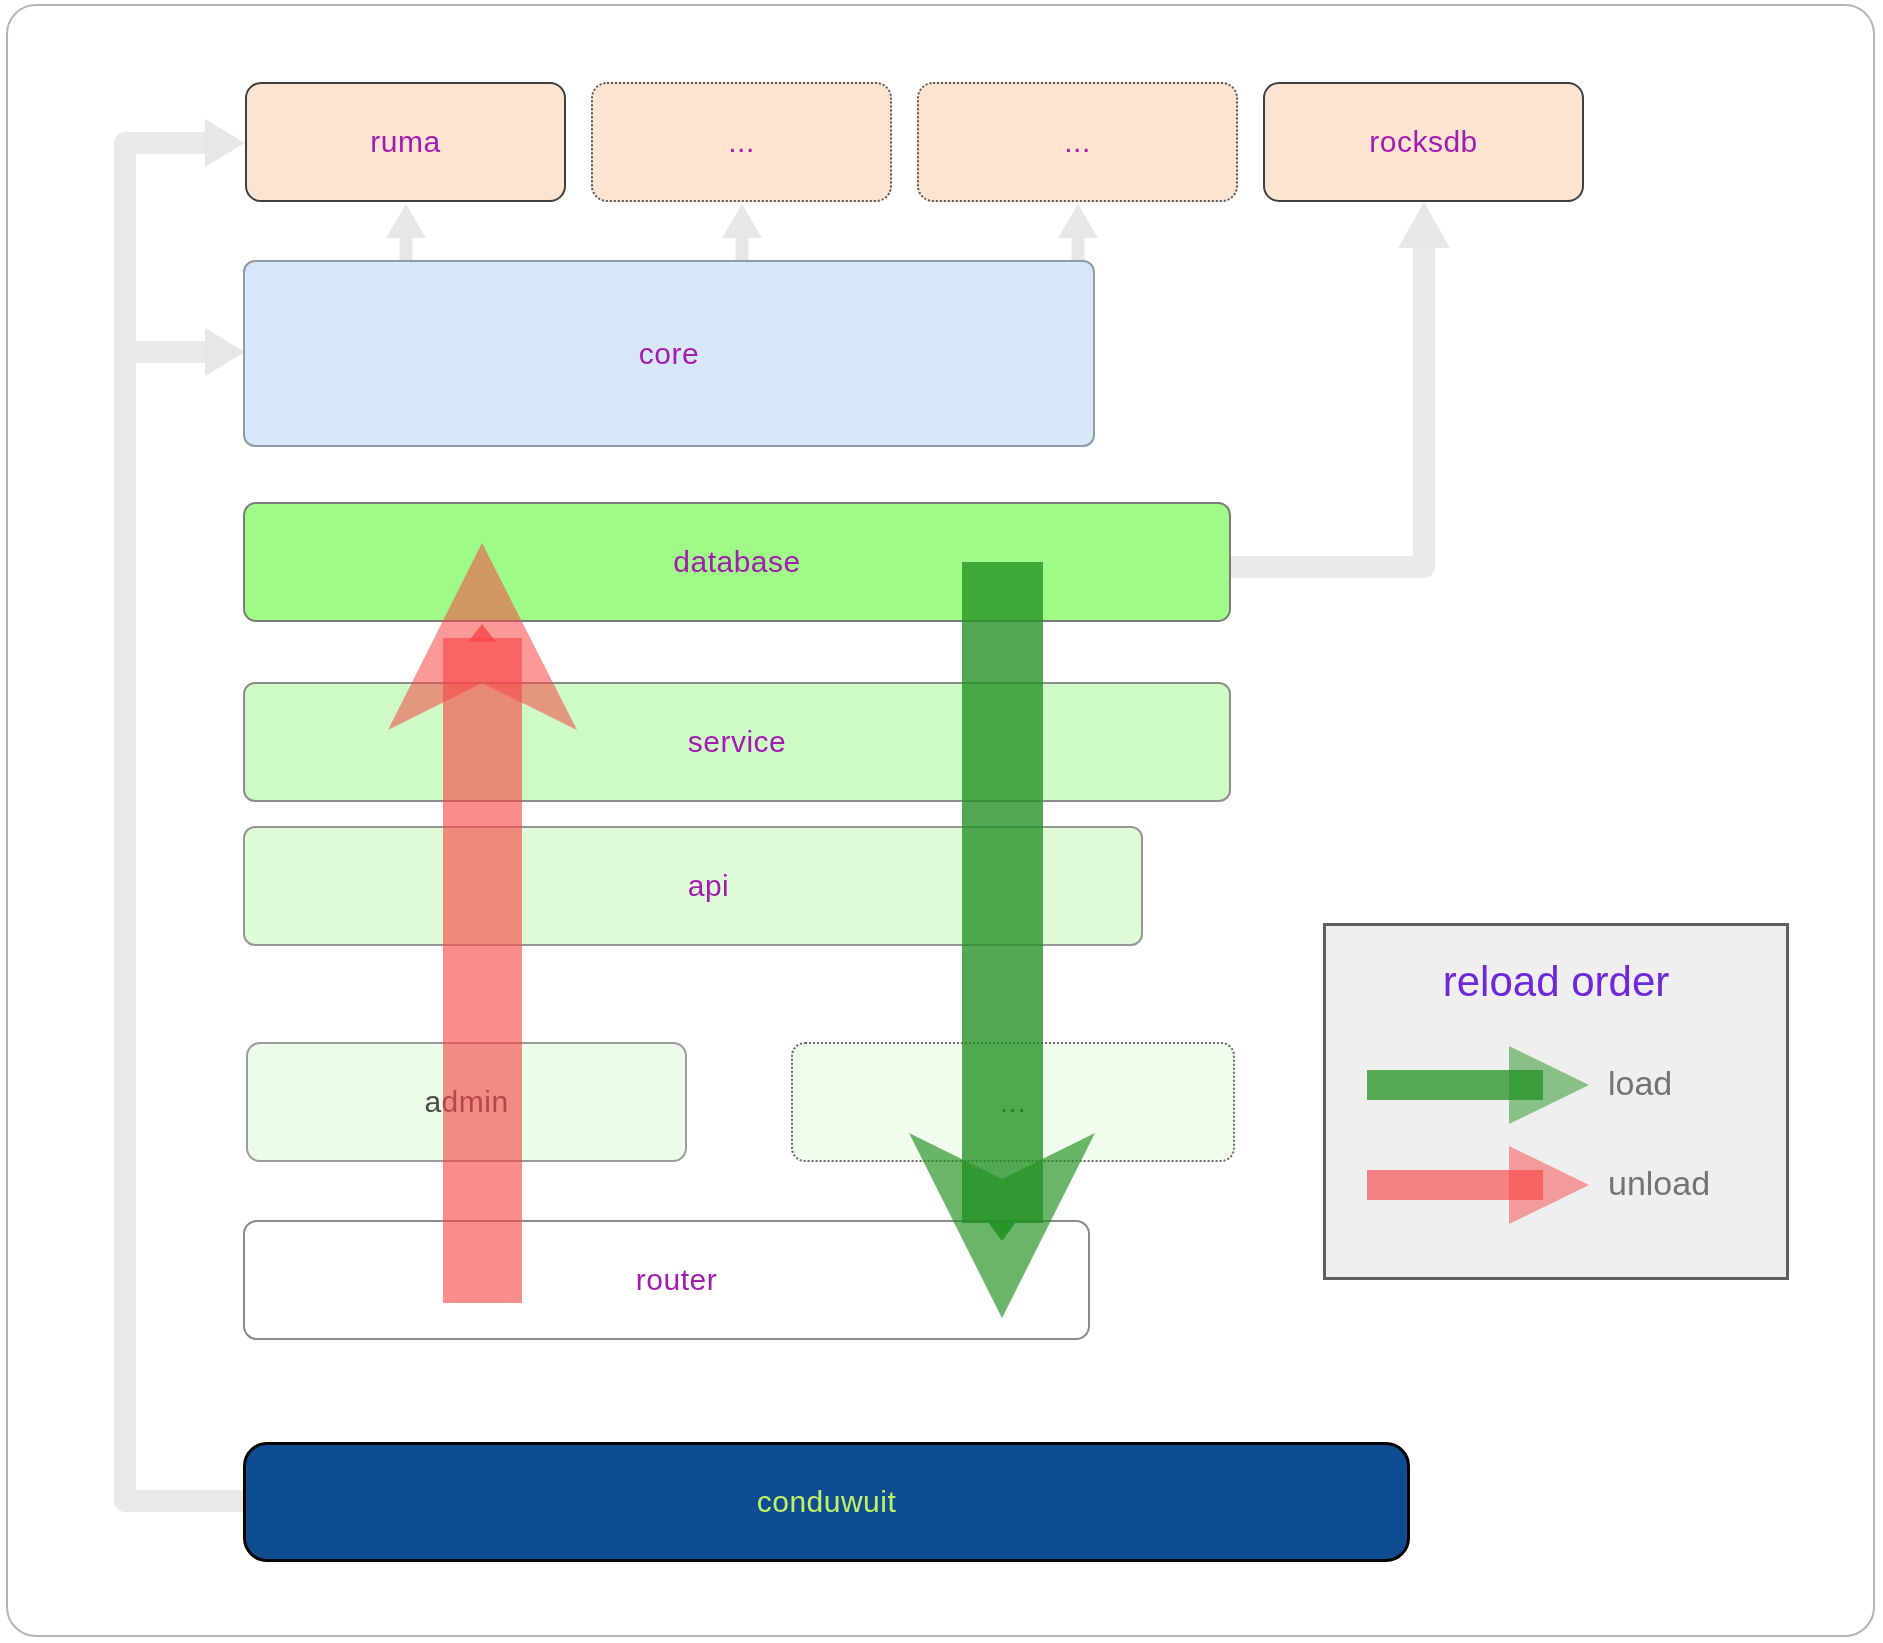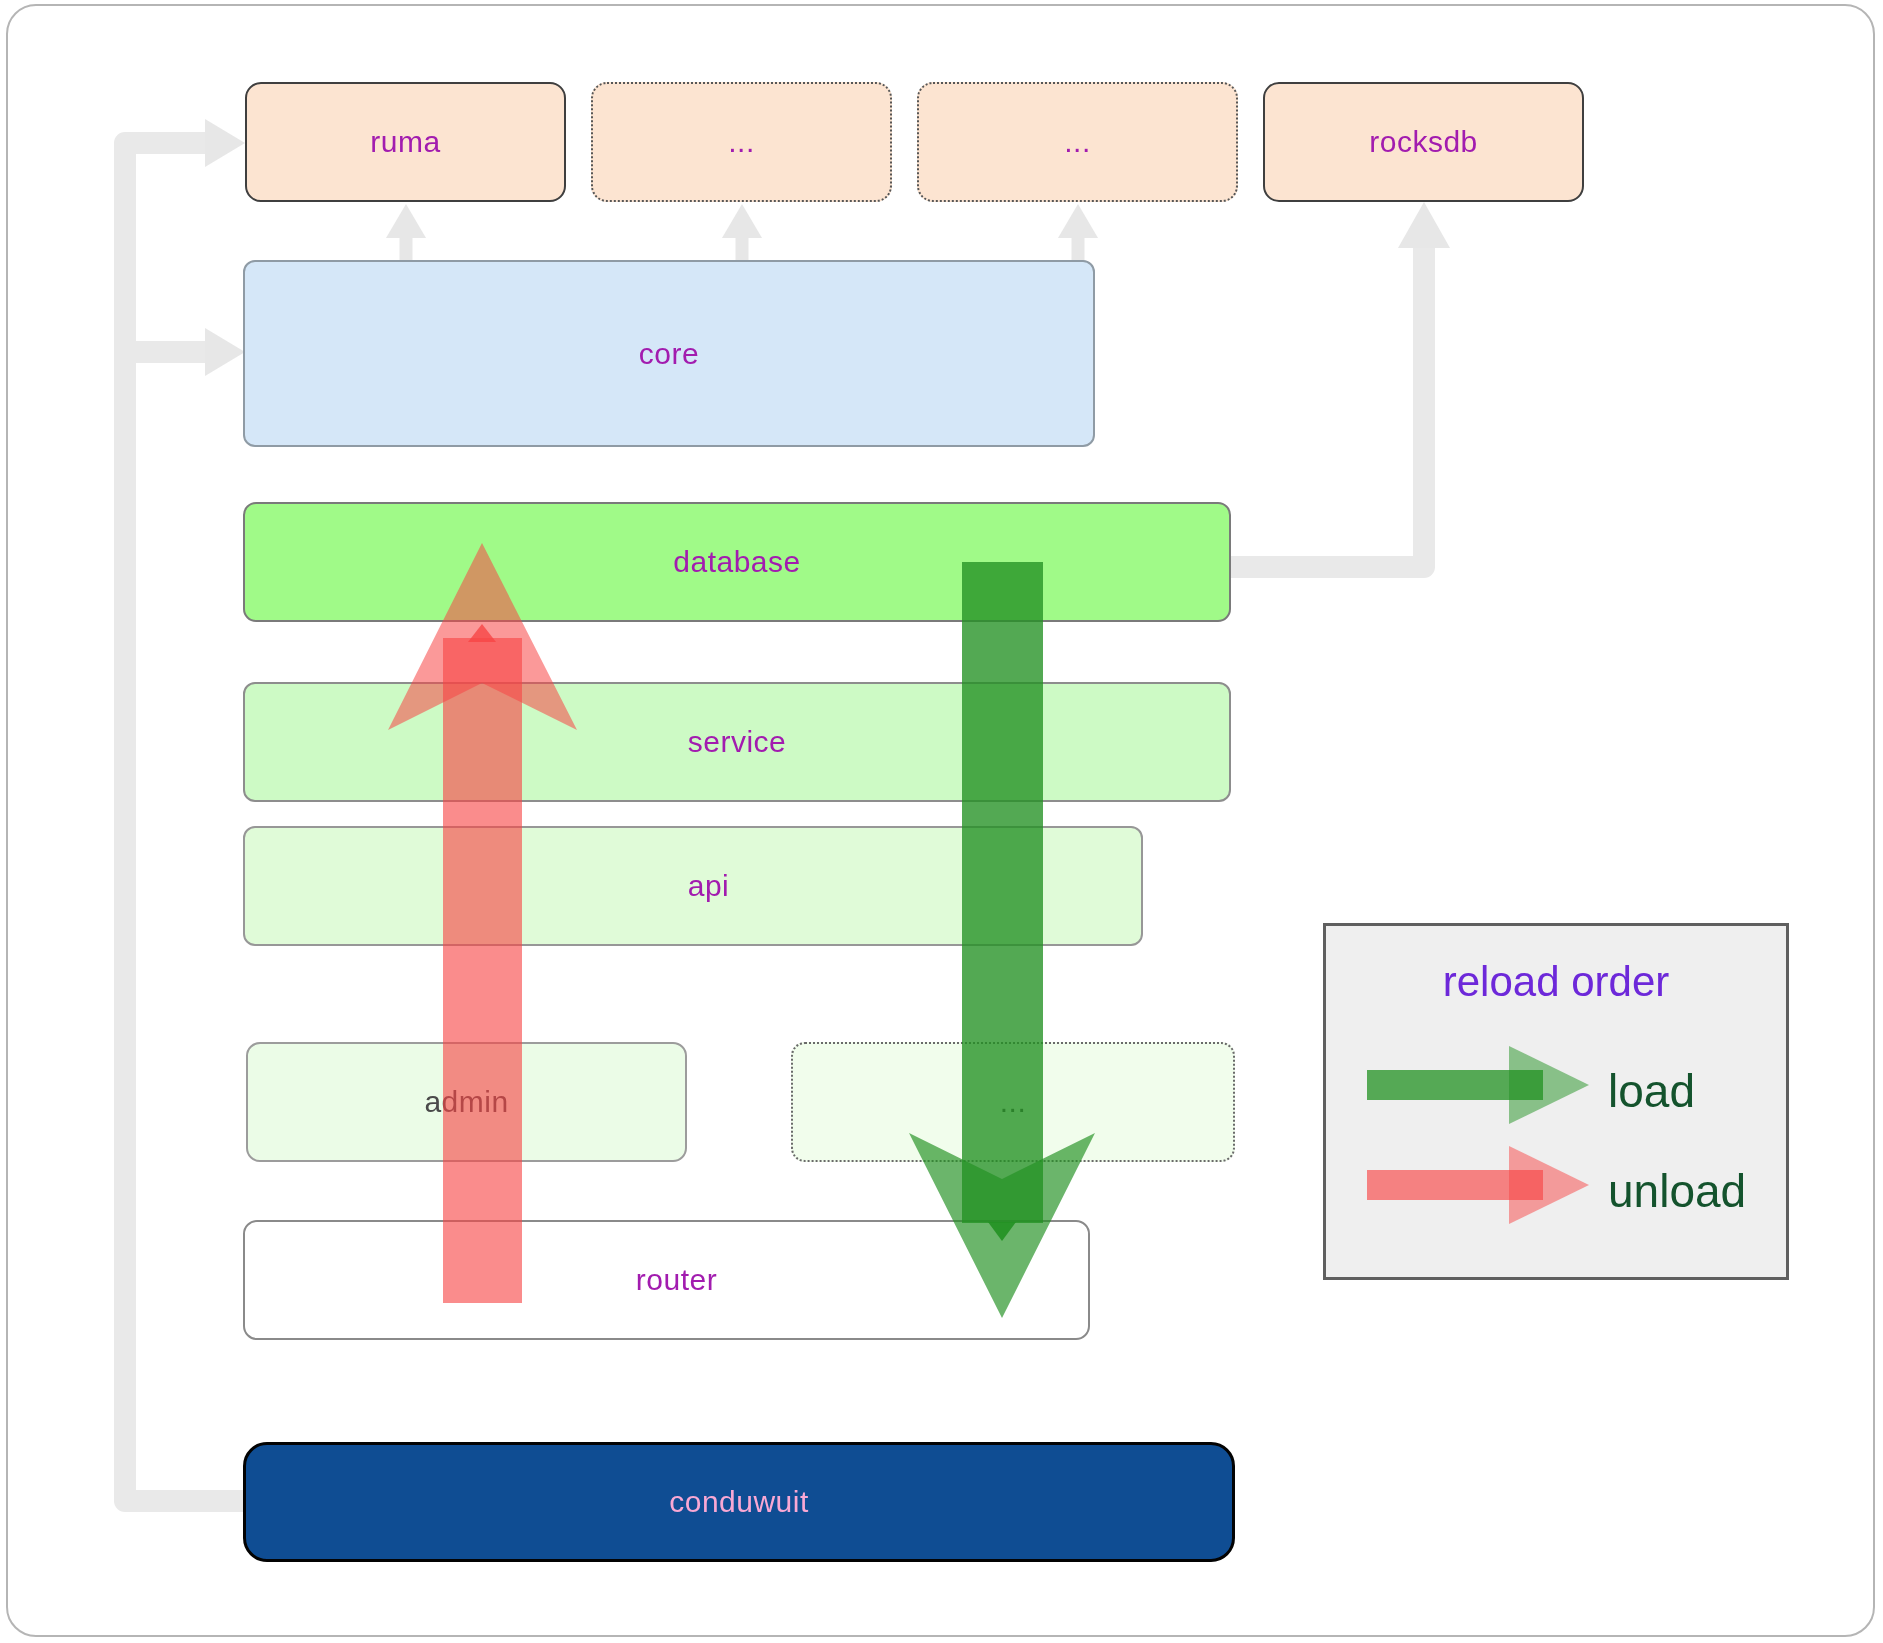--- a/index.html
+++ b/index.html
@@ -57,21 +57,21 @@
   .node-e1       { left: 591px;  top: 82px;   width: 301px; height: 120px; background: #fce4d1; border: 2px dotted #565656; border-radius: 16px; }
   .node-e2       { left: 917px;  top: 82px;   width: 321px; height: 120px; background: #fce4d1; border: 2px dotted #565656; border-radius: 16px; }
   .node-rocksdb  { left: 1263px; top: 82px;   width: 321px; height: 120px; background: #fce4d1; border: 2px solid #3f3f3f; border-radius: 16px; }
   .node-core     { left: 243px;  top: 260px;  width: 852px; height: 187px; background: #d5e7f8; border: 2px solid #8f9ba5; border-radius: 12px; }
   .node-database { left: 243px;  top: 502px;  width: 988px; height: 120px; background: #a0fa88; border: 2px solid #7a7a7a; border-radius: 13px; }
   .node-service  { left: 243px;  top: 682px;  width: 988px; height: 120px; background: #cdfac5; border: 2px solid #8d8d8d; border-radius: 12px; }
   .node-api      { left: 243px;  top: 826px;  width: 900px; height: 120px; background: #e0fbd8; border: 2px solid #979797; border-radius: 12px; padding-left: 31px; }
   .node-admin    { left: 246px;  top: 1042px; width: 441px; height: 120px; background: #ebfce7; border: 2px solid #9c9c9c; border-radius: 14px; color: #4a4a4a; }
   .node-e3       { left: 791px;  top: 1042px; width: 444px; height: 120px; background: #f1fdec; border: 2px dotted #6a6a6a; border-radius: 14px; color: #4a4a4a; }
   .node-router   { left: 243px;  top: 1220px; width: 847px; height: 120px; background: #ffffff; border: 2px solid #8a8a8a; border-radius: 14px; padding-left: 20px; }
-  .node-conduwuit{ left: 243px;  top: 1442px; width: 992px; height: 120px; background: #0f4d93; border: 3px solid #030303; border-radius: 24px; color: #f9a8d4; }
+  .node-conduwuit{ left: 243px;  top: 1442px; width: 1167px; height: 120px; background: #0f4d93; border: 3px solid #030303; border-radius: 24px; color: #bef264; }
 
   .legend {
     position: absolute;
     left: 1323px; top: 923px;
     width: 466px; height: 357px;
     background: #efefef;
     border: 3px solid #5f5f5f;
     box-sizing: border-box;
   }
   .legend-title {
@@ -83,22 +83,22 @@
     color: #6d28d9;
   }
   .legend-arrows {
     position: absolute;
     left: 0; top: 0;
     width: 460px; height: 351px;
   }
   .legend-label {
     position: absolute;
     left: 282px;
-    font-size: 46px;
-    color: #14532d;
+    font-size: 34px;
+    color: #737373;
   }
   .legend-label-load   { top: 138px; }
   .legend-label-unload { top: 238px; }
 </style>
 </head>
 <body>
 
 <div class="canvas">
 
   <div class="frame"></div>

